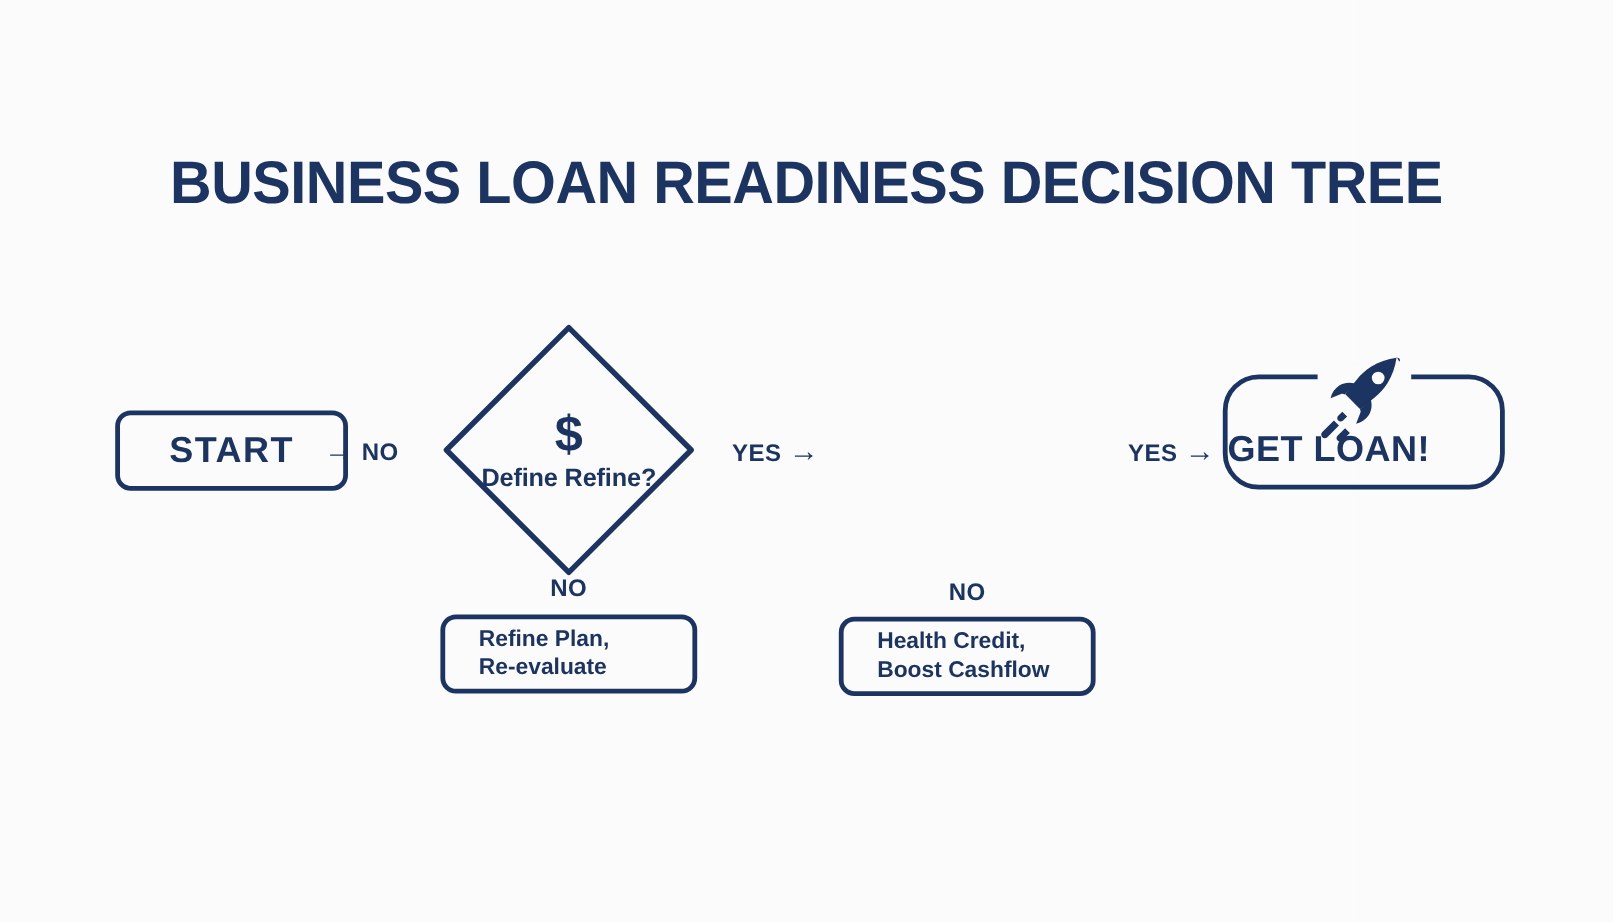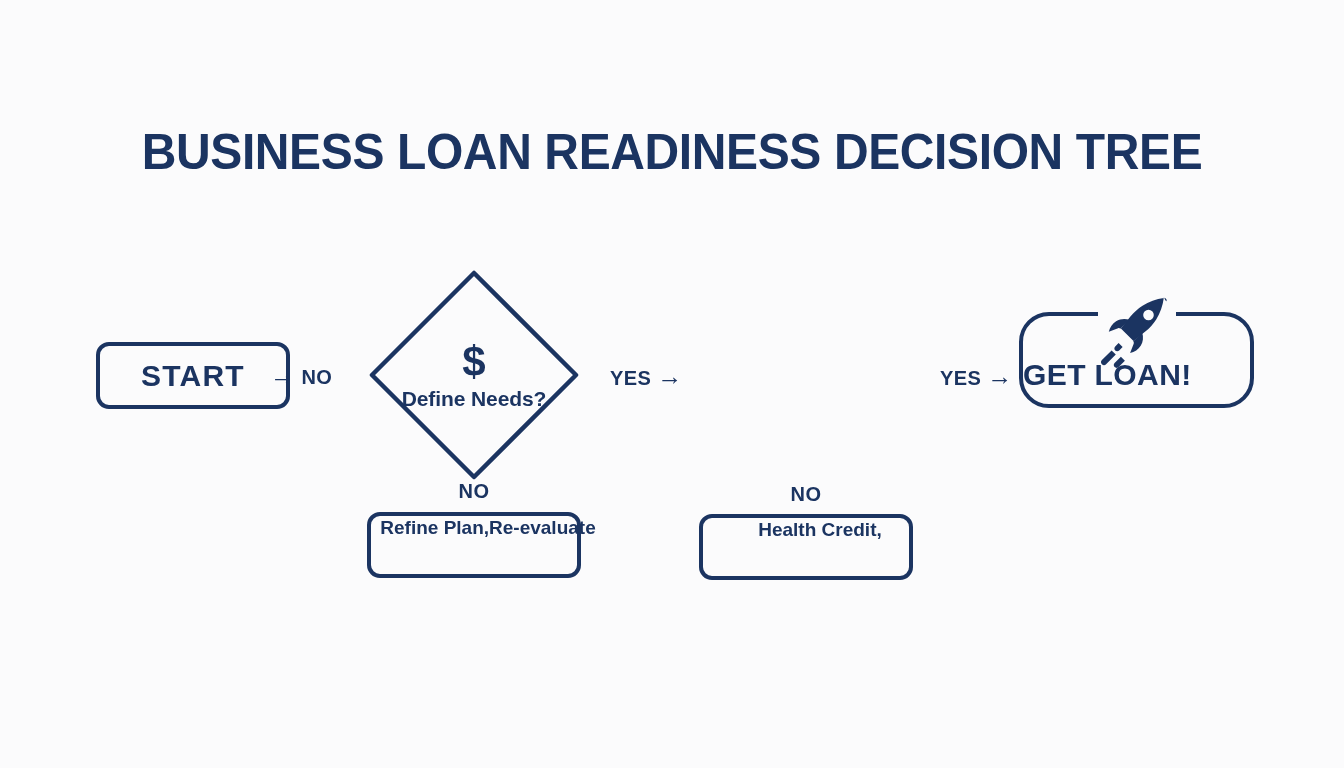--- a/index.html
+++ b/index.html
@@ -160,21 +160,21 @@
 
   
   .remedy-box {
     position: absolute;
     box-sizing: border-box;
     border: 4px solid #1b3461;
     border-radius: 13px;
     background: #fbfbfc;
     color: #1b3461;
     display: flex;
-    flex-direction: row;
+    flex-direction: column;
     justify-content: center;
     padding-left: 28px;
   }
   #remedy-define {
     left: 367px;
     top: 512px;
     width: 214px;
     height: 66px;
   }
   #remedy-assess {
@@ -246,41 +246,42 @@
   </div>
 
   <div class="diamond-wrap" id="diamond-define">
     <svg width="220" height="220" viewBox="0 0 220 220">
       <path d="M110 8 L212 110 L110 212 L8 110 Z" fill="#fbfbfc" stroke="#1b3461" stroke-width="4.5" stroke-linejoin="round"></path>
     </svg>
     <div class="diamond-content">
       <span class="diamond-icon">
         <span class="dollar-glyph">$</span>
       </span>
-      <span class="diamond-label">Define Needs?</span>
+      <span class="diamond-label">Define Refine?</span>
     </div>
   </div>
 
   <div class="branch-no" id="branch-no-define">NO</div>
 
   <div class="remedy-box" id="remedy-define">
     <span class="remedy-line">Refine Plan,</span>
     <span class="remedy-line">Re-evaluate</span>
   </div>
 
   <div class="connector" id="connector-define-yes">
     <span>YES</span>
     <span class="arrow-glyph">→</span>
   </div>
 
 
   <div class="branch-no" id="branch-no-assess">NO</div>
 
   <div class="remedy-box" id="remedy-assess">
     <span class="remedy-line">Health Credit,</span>
+    <span class="remedy-line">Boost Cashflow</span>
   </div>
 
   <div class="connector" id="connector-assess-yes">
     <span>YES</span>
     <span class="arrow-glyph">→</span>
   </div>
 
   <div id="getloan-node">
     <span id="getloan-label">GET LOAN!</span>
   </div>

